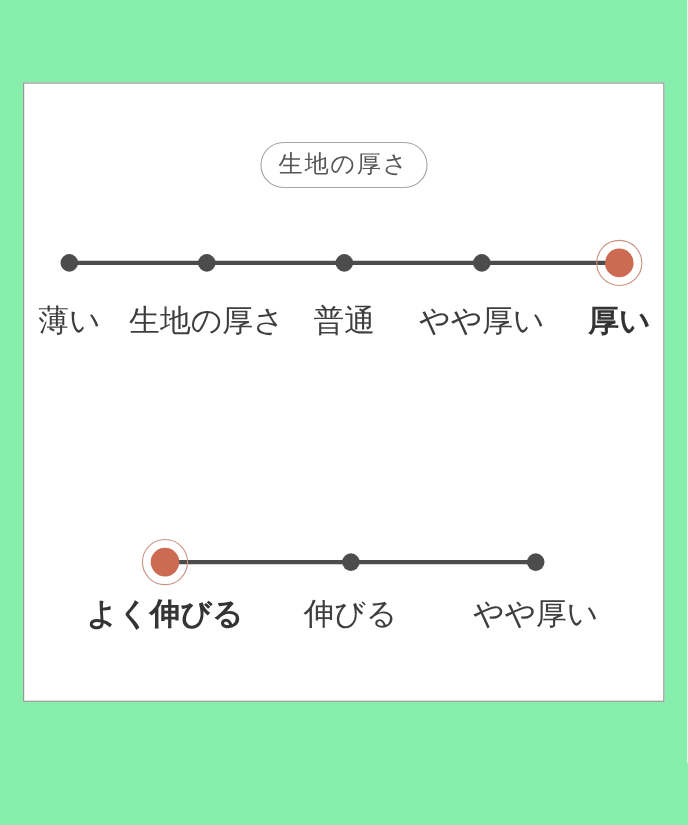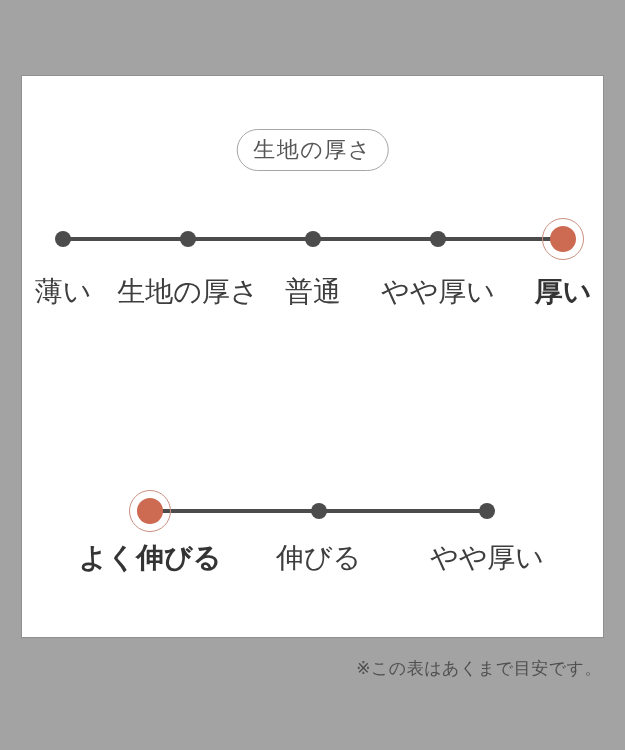--- a/index.html
+++ b/index.html
@@ -1,17 +1,17 @@
 <!DOCTYPE html>
 <html style="--accent: #cd6a52; --accent-ring: #cb9180; --dot: #4c4c4c; --line: #4c4c4c; --panel-border: #909090; --pill-border: #a6a6a6; --pill-text: #565656; --text: #3e3e3e; --text-strong: #343434; --footnote: #4f4f4f;"><head>
 <meta charset="utf-8">
 <style>
   html,body{margin:0;padding:0;background:#fff;}
   body{font-family:"DejaVu Sans","Liberation Sans",sans-serif;}
-  .canvas{position:relative;width:625px;height:750px;background:#a3a3a3;overflow:hidden;}
+  .canvas{position:relative;width:625px;height:750px;background:#86efac;overflow:hidden;}
   .panel{position:absolute;left:21px;top:75px;width:583px;height:563px;
          border:1px solid var(--panel-border,#909090);box-sizing:border-box;background:#fff;}
   .pill{position:absolute;left:50%;transform:translateX(-50%);
         height:42px;line-height:40px;box-sizing:border-box;
         border:1px solid var(--pill-border,#a6a6a6);border-radius:21px;
         padding:0 16px;min-width:135px;text-align:center;
         font-size:22px;letter-spacing:1.5px;color:var(--pill-text,#565656);white-space:nowrap;}
   .pill.thickness{top:53px;}
   .pill.stretch{top:328px;}
   .track{position:absolute;height:0;}
@@ -67,14 +67,13 @@
     </div>
 
     <div class="labels stretch">
       <span class="scale-label selected" style="left:0%">よく伸びる</span>
       <span class="scale-label" style="left:50%">伸びる</span>
       <span class="scale-label" style="left:100%">やや厚い</span>
     </div>
 
   </div>
 
-  <div class="footnote">※この表はあくまで目安です。</div>
 </div>
 
 </body></html>

